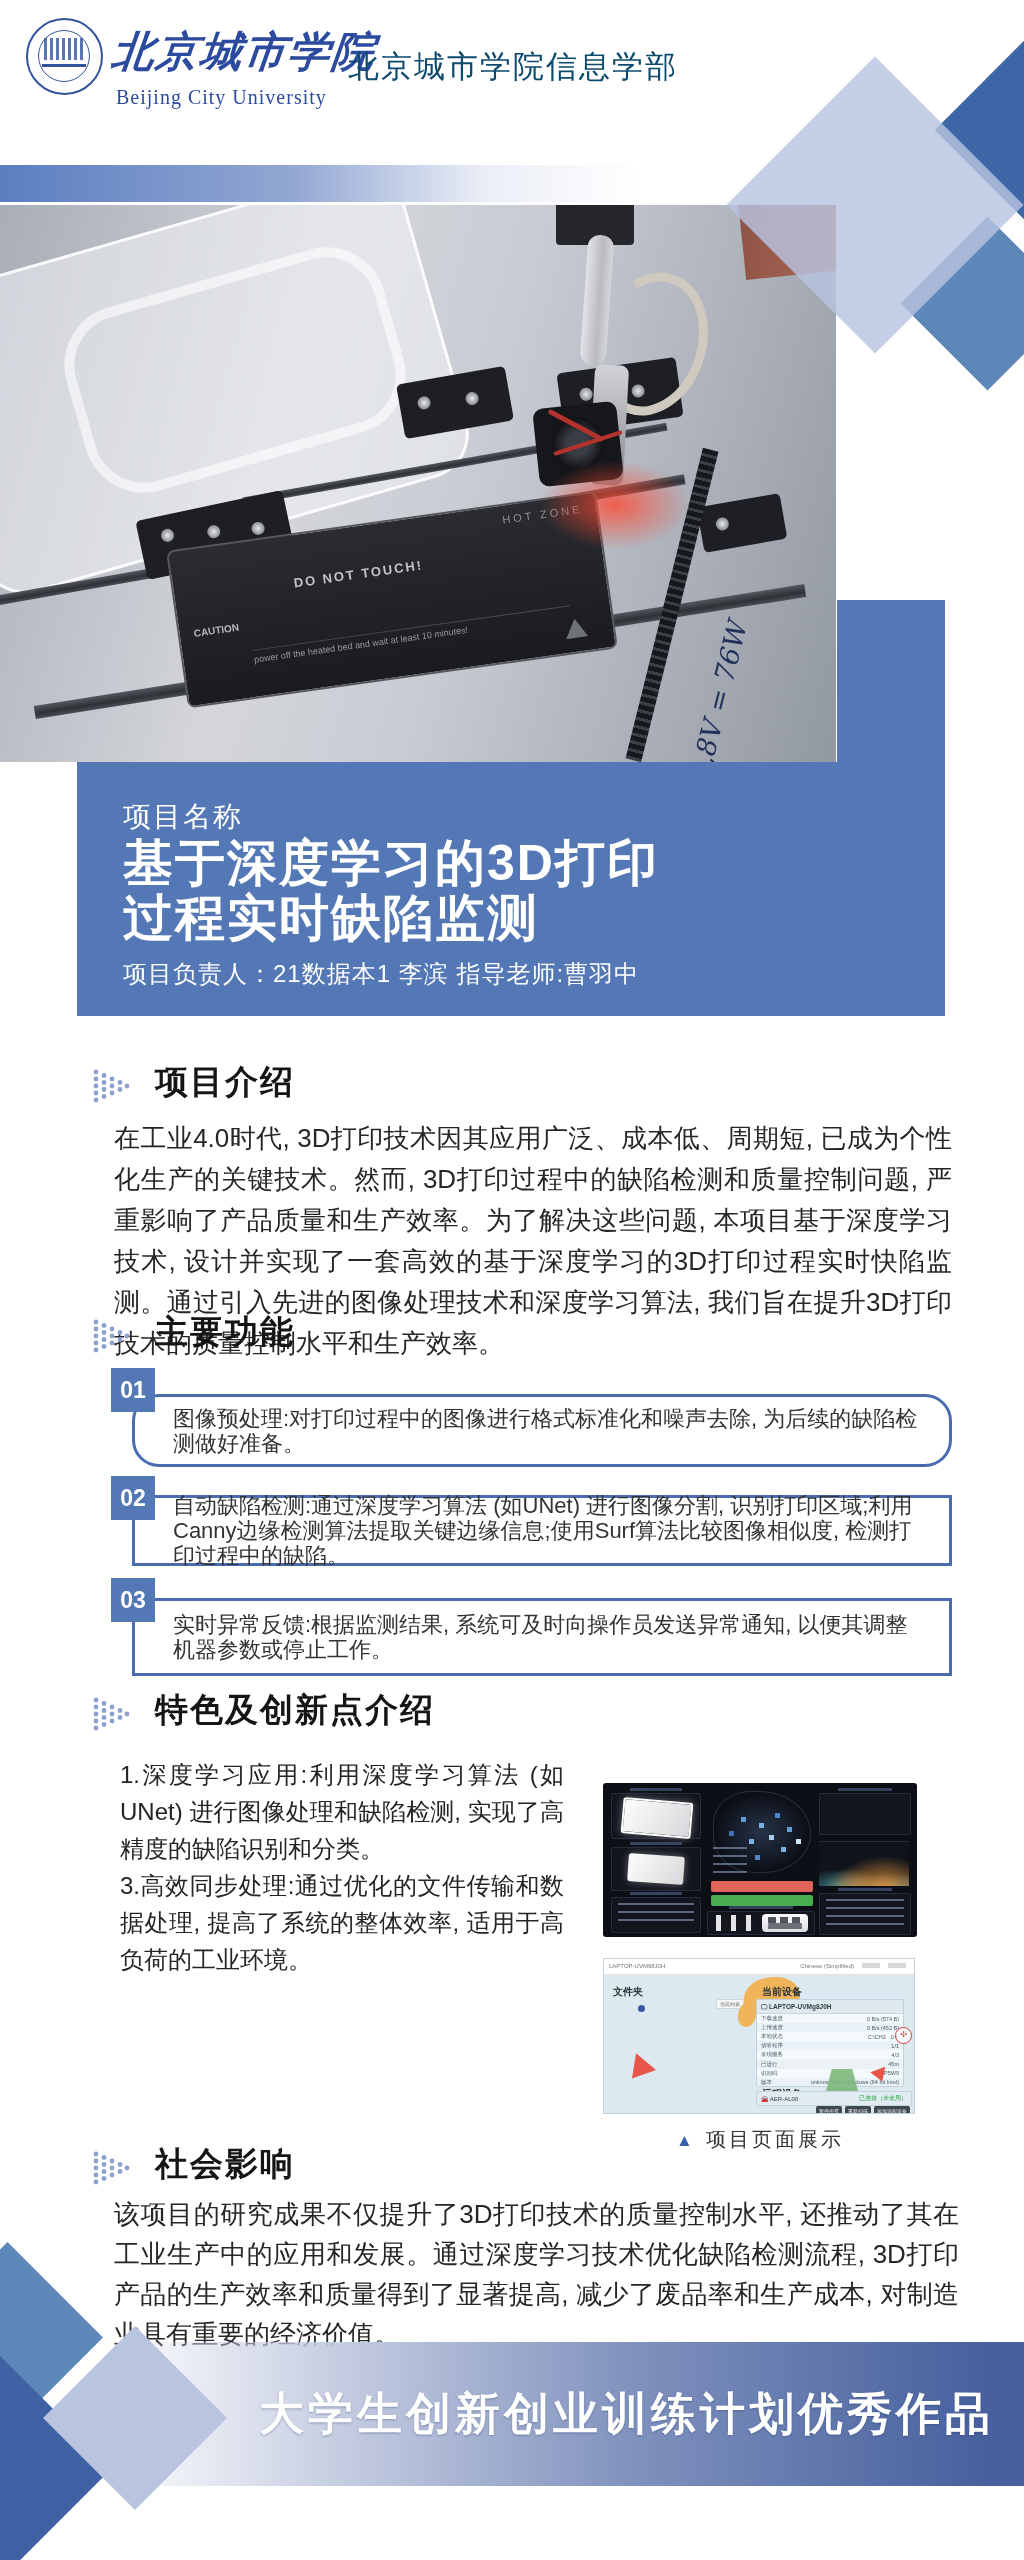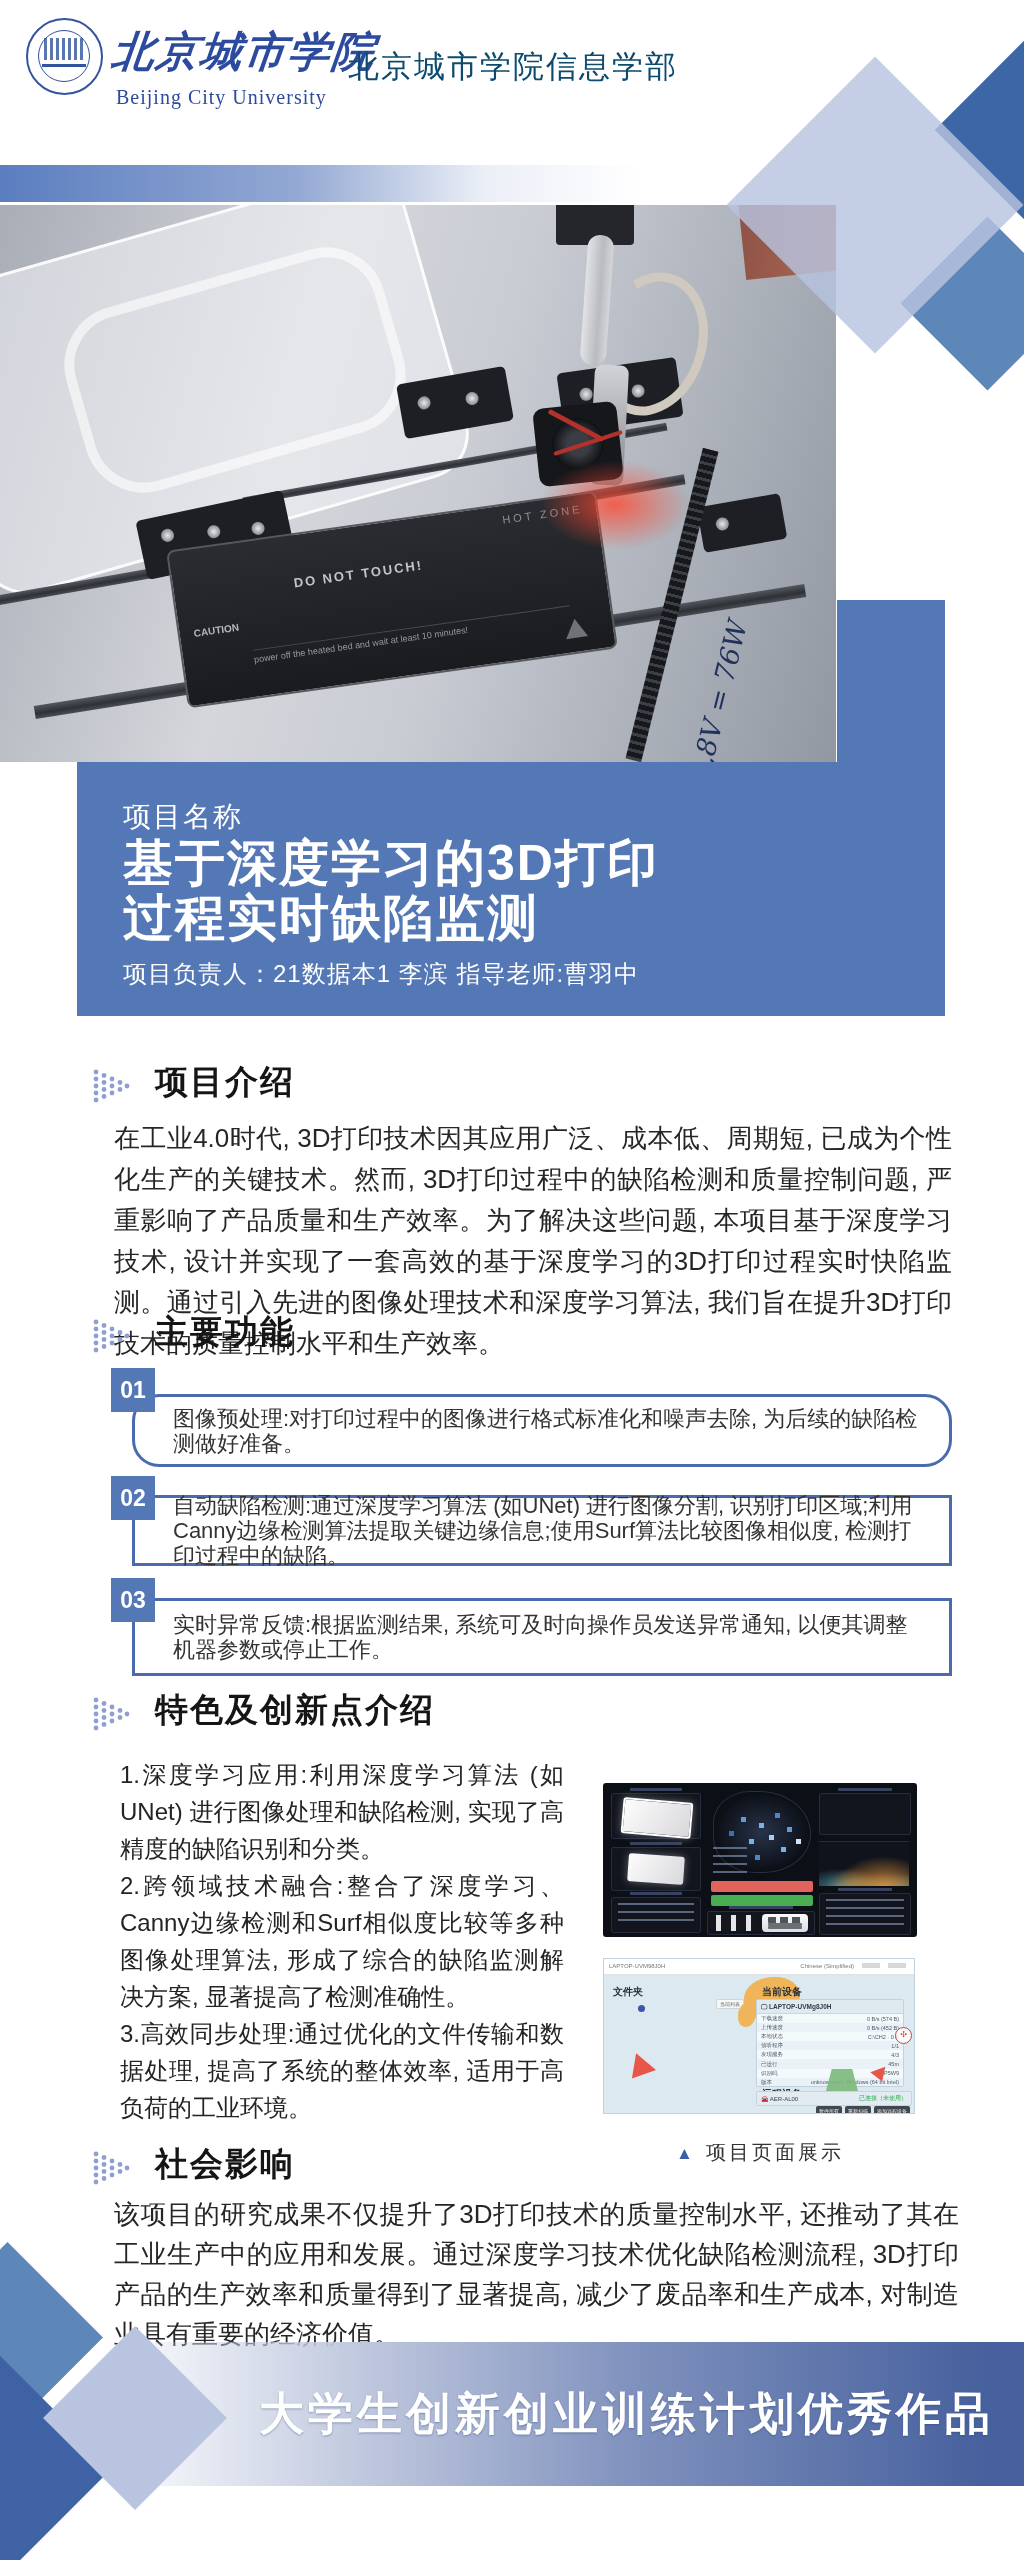--- a/index.html
+++ b/index.html
@@ -75,21 +75,21 @@
   .sec-title{font-size:33px;font-weight:bold;color:#151515;letter-spacing:2px;}
   .body-text{font-size:26px;line-height:41px;color:#262626;text-align:justify;}
   
   .badge{width:44px;height:44px;background:#5478b5;color:#fff;font-weight:bold;font-size:23px;
      display:flex;align-items:center;justify-content:center;z-index:2;}
   .fbox{left:132px;width:820px;border:3px solid #4a6cae;background:#fff;box-sizing:border-box;
      font-size:22px;line-height:25px;color:#333;padding:0 20px 0 38px;}
   
   .feat-text{left:120px;top:1756px;width:444px;font-size:24px;line-height:37px;color:#242424;text-align:justify;}
   .shot{background:#0c0f16;border-radius:3px;overflow:hidden;}
-  .caption{left:603px;top:2126px;width:314px;text-align:center;font-size:20px;color:#333;letter-spacing:3px;margin-top:13px;}
+  .caption{left:603px;top:2126px;width:314px;text-align:center;font-size:20px;color:#333;letter-spacing:3px;}
   .caption .tri{color:#3a5fa8;font-size:17px;margin-right:10px;}
   
   .dp{position:absolute;background:#12151e;border:1px solid #262c3b;border-radius:2px;}
   .dp::before{content:"";position:absolute;left:20%;top:-6px;width:60%;height:3px;background:#4a5a7e;opacity:.7;}
   .sheet{position:absolute;background:linear-gradient(120deg,#fdfdfd,#d8d8dc);border-radius:3px;
      box-shadow:0 0 8px rgba(255,255,255,.35);}
   .rows{background:repeating-linear-gradient(180deg,rgba(150,170,205,.55) 0 2px,transparent 2px 8px);}
   .mapdot{position:absolute;width:5px;height:5px;background:#5e9bd8;
      box-shadow:18px 6px #79b2e4,34px -4px #4a86c8,8px 22px #79b2e4,28px 18px #a9cdec,
      46px 10px #5e9bd8,-12px 14px #3f6fae,40px 30px #79b2e4,14px 38px #4a86c8,55px 22px #cfe3f4;}
@@ -256,21 +256,20 @@
   <div class="abs fbox" style="top:1598px;height:78px;display:flex;align-items:center;">
     <span>实时异常反馈:根据监测结果, 系统可及时向操作员发送异常通知, 以便其调整机器参数或停止工作。</span>
   </div>
 
   <svg class="abs sec-icon" style="left:93px;top:1696px;" viewBox="0 0 38 34">
       <use href="#dots-tri"></use>
     </svg>
   <div class="abs sec-title" style="left:155px;top:1688px;">特色及创新点介绍</div>
   <div class="abs feat-text">
     <div>1.深度学习应用:利用深度学习算法 (如UNet) 进行图像处理和缺陷检测, 实现了高精度的缺陷识别和分类。</div>
-    <div>2.跨领域技术融合:整合了深度学习、Canny边缘检测和Surf相似度比较等多种图像处理算法, 形成了综合的缺陷监测解决方案, 显著提高了检测准确性。</div>
     <div>3.高效同步处理:通过优化的文件传输和数据处理, 提高了系统的整体效率, 适用于高负荷的工业环境。</div>
   </div>
 
   <div class="abs shot" style="left:603px;top:1783px;width:314px;height:154px;">
     <div class="dp" style="left:8px;top:10px;width:88px;height:44px;">
       <div class="sheet" style="left:10px;top:6px;width:66px;height:32px;transform:rotate(5deg);border:2px solid #fff;"></div>
     </div>
     <div class="dp" style="left:8px;top:64px;width:88px;height:42px;">
       <div class="sheet" style="left:16px;top:7px;width:56px;height:28px;transform:rotate(4deg);"></div>
     </div>

